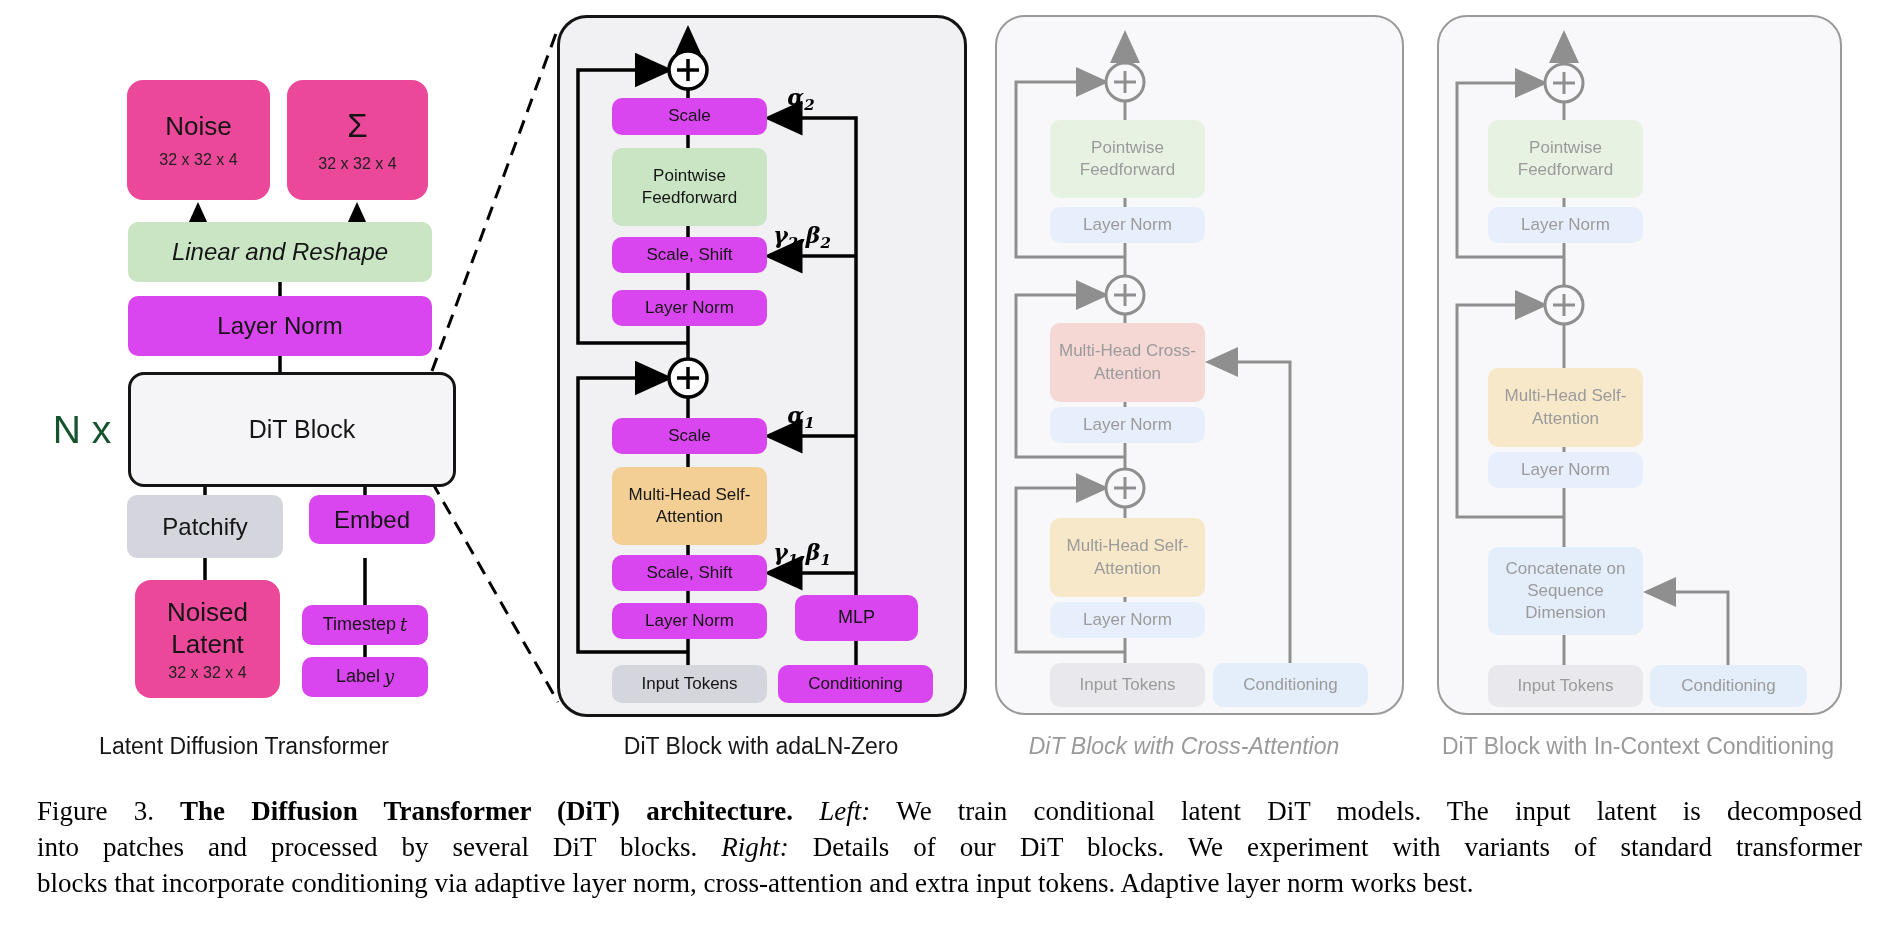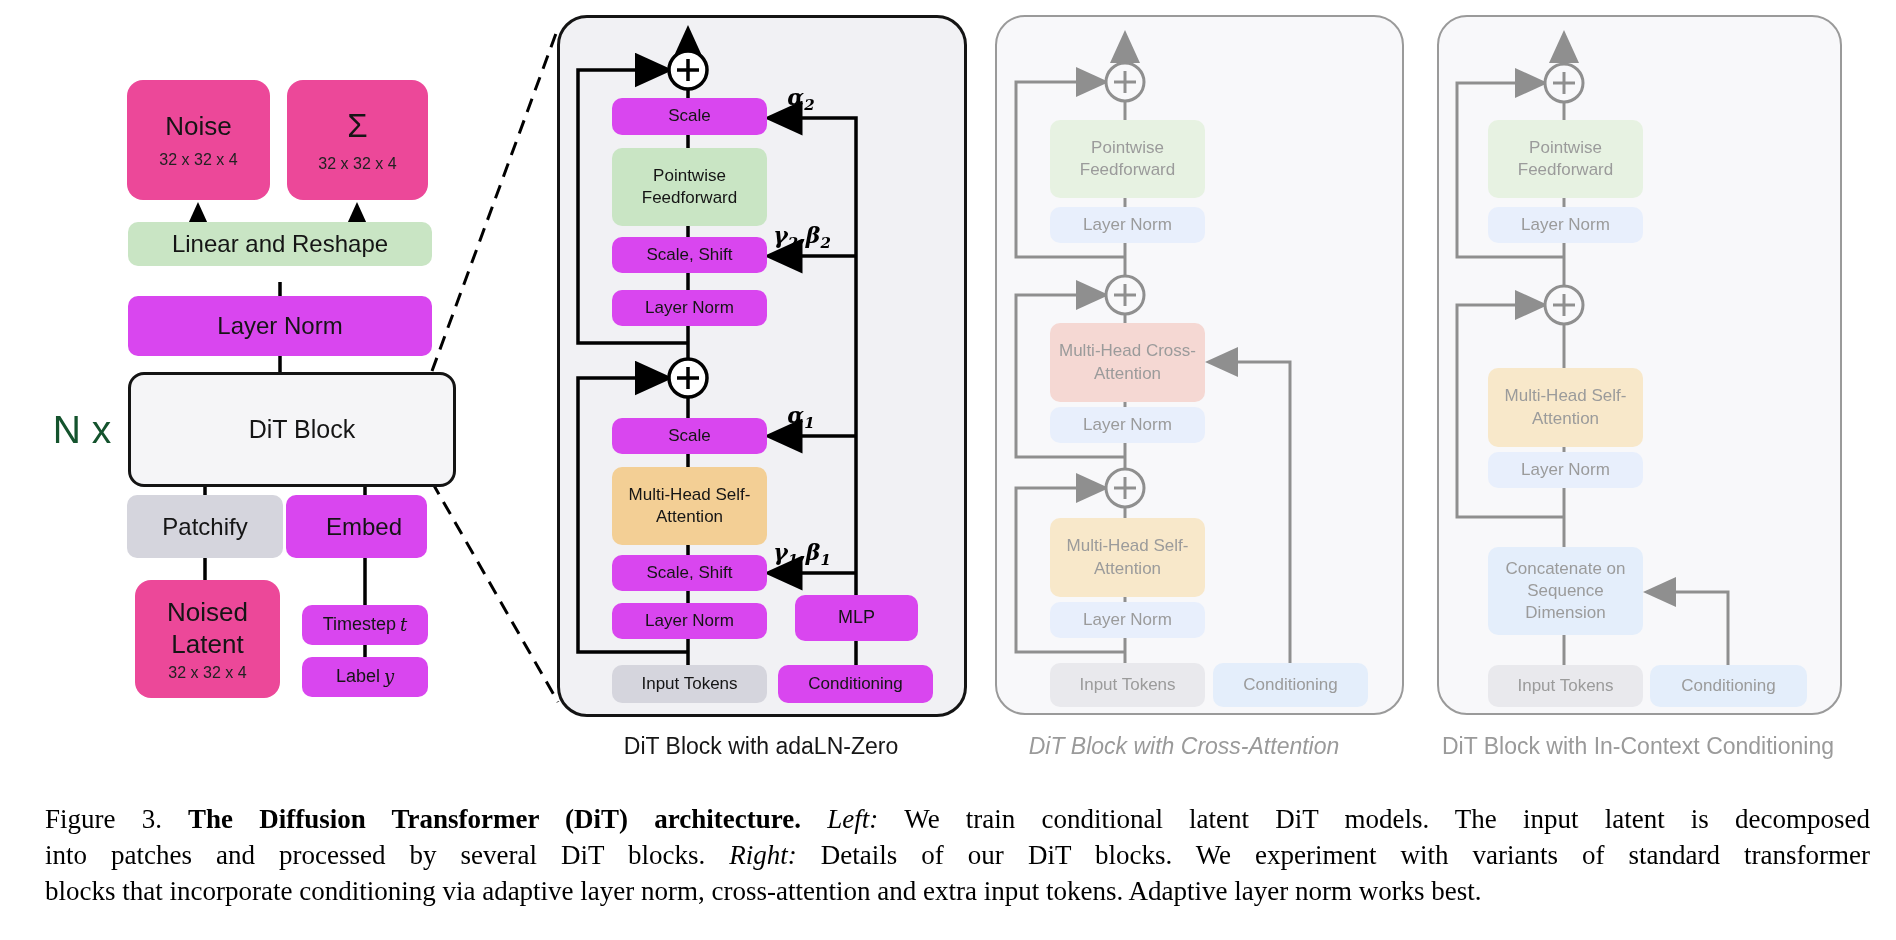--- a/index.html
+++ b/index.html
@@ -30,21 +30,21 @@
   .f-cond{background:#e4eefb;color:#9b9b9b;}
 
   .mvar{font-family:"DejaVu Serif",serif;font-style:italic;margin-left:0.22em;}
   .greek{position:absolute;font-family:"DejaVu Serif",serif;font-style:italic;font-weight:600;
          font-size:22px;color:#000;text-align:center;}
   .greek sub{font-size:15px;line-height:0;}
   .nx{position:absolute;font-size:39px;color:#14532d;}
   .pcap{position:absolute;top:733px;font-size:23px;color:#161616;text-align:center;}
   .pcap.gray{color:#9a9a9a;}
 
-  .figcap{position:absolute;left:37px;top:793px;width:1825px;margin:8px;
+  .figcap{position:absolute;left:37px;top:793px;width:1825px;margin:0;
           font-family:"Liberation Serif",serif;font-size:27px;color:#000;line-height:36px;}
   .capline{display:block;text-align:justify;text-align-last:justify;}
   .capline.last{text-align-last:left;}
   .figcap b{font-weight:bold;}
   .figcap i{font-style:italic;}
 </style>
 </head>
 <body>
 
 <div class="stage">
@@ -129,39 +129,40 @@
   </svg>
 
   <div class="bx lav" style="left:127px;top:80px;width:143px;height:120px;font-size:26px;">
     <div>Noise</div>
     <div class="dims">32 x 32 x 4</div>
   </div>
   <div class="bx lav" style="left:287px;top:80px;width:141px;height:120px;font-size:33px;">
     <div>Σ</div>
     <div class="dims" style="font-size:16px;">32 x 32 x 4</div>
   </div>
-  <div class="bx green big" style="left:128px;top:222px;width:304px;height:44px;">Linear and Reshape</div>
+  <div class="bx green big" style="left:128px;top:222px;width:304px;height:60px;font-style:italic;">Linear and Reshape</div>
   <div class="bx blue big" style="left:128px;top:296px;width:304px;height:60px;">Layer Norm</div>
   <div class="bx white-blk" style="left:128px;top:372px;width:302px;height:109px;font-size:25px;">DiT Block</div>
   <div class="nx" style="left:42px;top:408px;width:80px;text-align:center;">N x</div>
   <div class="bx grayb big" style="left:127px;top:495px;width:156px;height:63px;">Patchify</div>
-  <div class="bx blue big" style="left:286px;top:495px;width:126px;height:63px;padding-left:15px;">Embed</div>
+  <div class="bx blue big" style="left:309px;top:495px;width:126px;height:49px;">Embed</div>
   <div class="bx lav" style="left:135px;top:580px;width:145px;height:118px;font-size:26px;line-height:1.25;">
     <div>Noised</div>
     <div>Latent</div>
     <div class="dims" style="margin-top:2px;">32 x 32 x 4</div>
   </div>
   <div class="bx blue" style="left:302px;top:605px;width:126px;height:40px;font-size:18px;flex-direction:row;">
     <span>Timestep</span>
       <i class="mvar">t</i>
   </div>
   <div class="bx blue" style="left:302px;top:657px;width:126px;height:40px;font-size:18px;flex-direction:row;">
     <span>Label</span>
       <i class="mvar">y</i>
   </div>
+  <div class="pcap" style="left:64px;width:360px;">Latent Diffusion Transformer</div>
 
   <div class="bx blue" style="left:612px;top:98px;width:155px;height:37px;">Scale</div>
   <div class="bx green" style="left:612px;top:148px;width:155px;height:78px;">Pointwise Feedforward</div>
   <div class="bx blue" style="left:612px;top:237px;width:155px;height:36px;">Scale, Shift</div>
   <div class="bx blue" style="left:612px;top:290px;width:155px;height:36px;">Layer Norm</div>
   <div class="bx blue" style="left:612px;top:418px;width:155px;height:36px;">Scale</div>
   <div class="bx orange" style="left:612px;top:467px;width:155px;height:78px;">Multi-Head Self-Attention</div>
   <div class="bx blue" style="left:612px;top:555px;width:155px;height:36px;">Scale, Shift</div>
   <div class="bx blue" style="left:612px;top:603px;width:155px;height:36px;">Layer Norm</div>
   <div class="bx blue" style="left:795px;top:595px;width:123px;height:46px;font-size:18px;">MLP</div>

